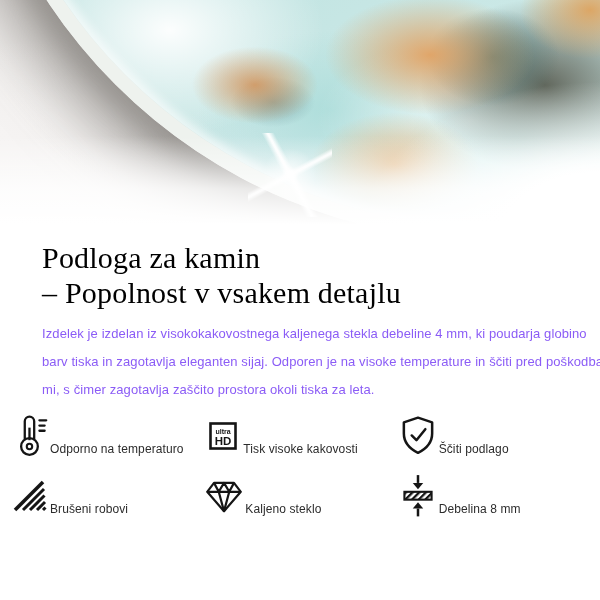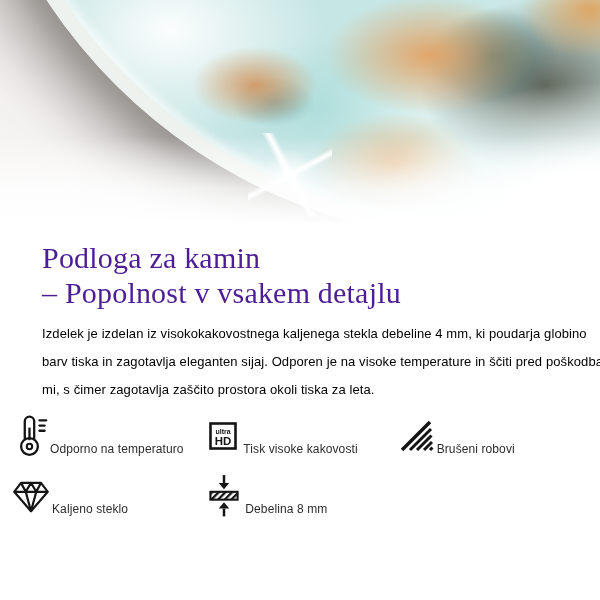--- a/index.html
+++ b/index.html
@@ -45,22 +45,22 @@
                linear-gradient(62deg,  rgba(255,255,255,0) 45%, rgba(255,255,255,.95) 49.4% 50.6%, rgba(255,255,255,0) 55%),
                linear-gradient(-28deg, rgba(255,255,255,0) 46%, rgba(255,255,255,.9)  49.4% 50.6%, rgba(255,255,255,0) 54%); }
 
   .hero-fade { position:absolute; left:0; right:0; bottom:0; height:96px;
                background: linear-gradient(to bottom, rgba(255,255,255,0) 0%, rgba(255,255,255,.78) 55%, #fff 92%); }
   .hero-fade-corner { position:absolute; right:0; bottom:0; width:300px; height:190px;
                background: radial-gradient(320px 200px at 100% 100%, #ffffff 30%, rgba(255,255,255,0) 75%); }
 
   
   .title { margin:8px 0 0 42px; font-family:"Liberation Serif", serif; font-weight:400;
-           font-size:30px; line-height:35px; color:#4c1d95; letter-spacing:.2px; }
-  .desc  { margin:10px 0 0 42px; font-size:13px; line-height:28px; color:#000000; letter-spacing:.1px; }
+           font-size:30px; line-height:35px; color:#000000; letter-spacing:.2px; }
+  .desc  { margin:10px 0 0 42px; font-size:13px; line-height:28px; color:#8b5cf6; letter-spacing:.1px; }
   .desc .line { white-space:nowrap; }
 
   
   .features { margin:8px 10px 0; display:grid; grid-template-columns:repeat(3,1fr);
               row-gap:12px; }
   .feature  { display:flex; flex-direction:row; align-items:center; }
   .feature .icon { height:48px; display:flex; align-items:center; justify-content:center; color:#151515; }
   .feature svg { display:block; }
   .feature .label { margin-top:26px; font-size:12px; color:#2c2c2c; letter-spacing:.1px; }
   .icon-txt-top { font:700 7px "Liberation Sans", sans-serif; fill:#151515; }
@@ -111,20 +111,29 @@
       <div class="icon">
         <svg width="40" height="40" viewBox="0 0 40 40">
           <rect x="7.5" y="7.5" width="25" height="25" fill="none" stroke="#151515" stroke-width="2.6"></rect>
           <text class="icon-txt-top" x="20" y="17.5" text-anchor="middle">ultra</text>
           <text class="icon-txt-bot" x="20" y="29" text-anchor="middle">HD</text>
         </svg>
       </div>
       <div class="label">Tisk visoke kakovosti</div>
     </div>
 
+    <div class="feature">
+      <div class="icon">
+        <svg width="42" height="44" viewBox="0 0 40 42" fill="none" stroke="#151515" stroke-width="2.4" stroke-linejoin="round" stroke-linecap="round">
+          <path d="M20 3.5 L33.5 8 V18.5 C33.5 27.5 28 33 20 37 C12 33 6.5 27.5 6.5 18.5 V8 Z"></path>
+          <polyline points="14 20.5 18.5 25 27 14.5"></polyline>
+        </svg>
+      </div>
+      <div class="label">Ščiti podlago</div>
+    </div>
 
     <div class="feature">
       <div class="icon">
         <svg width="40" height="40" viewBox="0 0 40 40" stroke="#151515" fill="none">
           <line x1="5" y1="34" x2="33" y2="6" stroke-width="3.6"></line>
           <line x1="13" y1="34" x2="34" y2="13" stroke-width="3"></line>
           <line x1="20" y1="34" x2="34.5" y2="19.5" stroke-width="3"></line>
           <line x1="27" y1="34" x2="35" y2="26" stroke-width="3"></line>
           <line x1="33" y1="34" x2="35.5" y2="31.5" stroke-width="3"></line>
         </svg>

